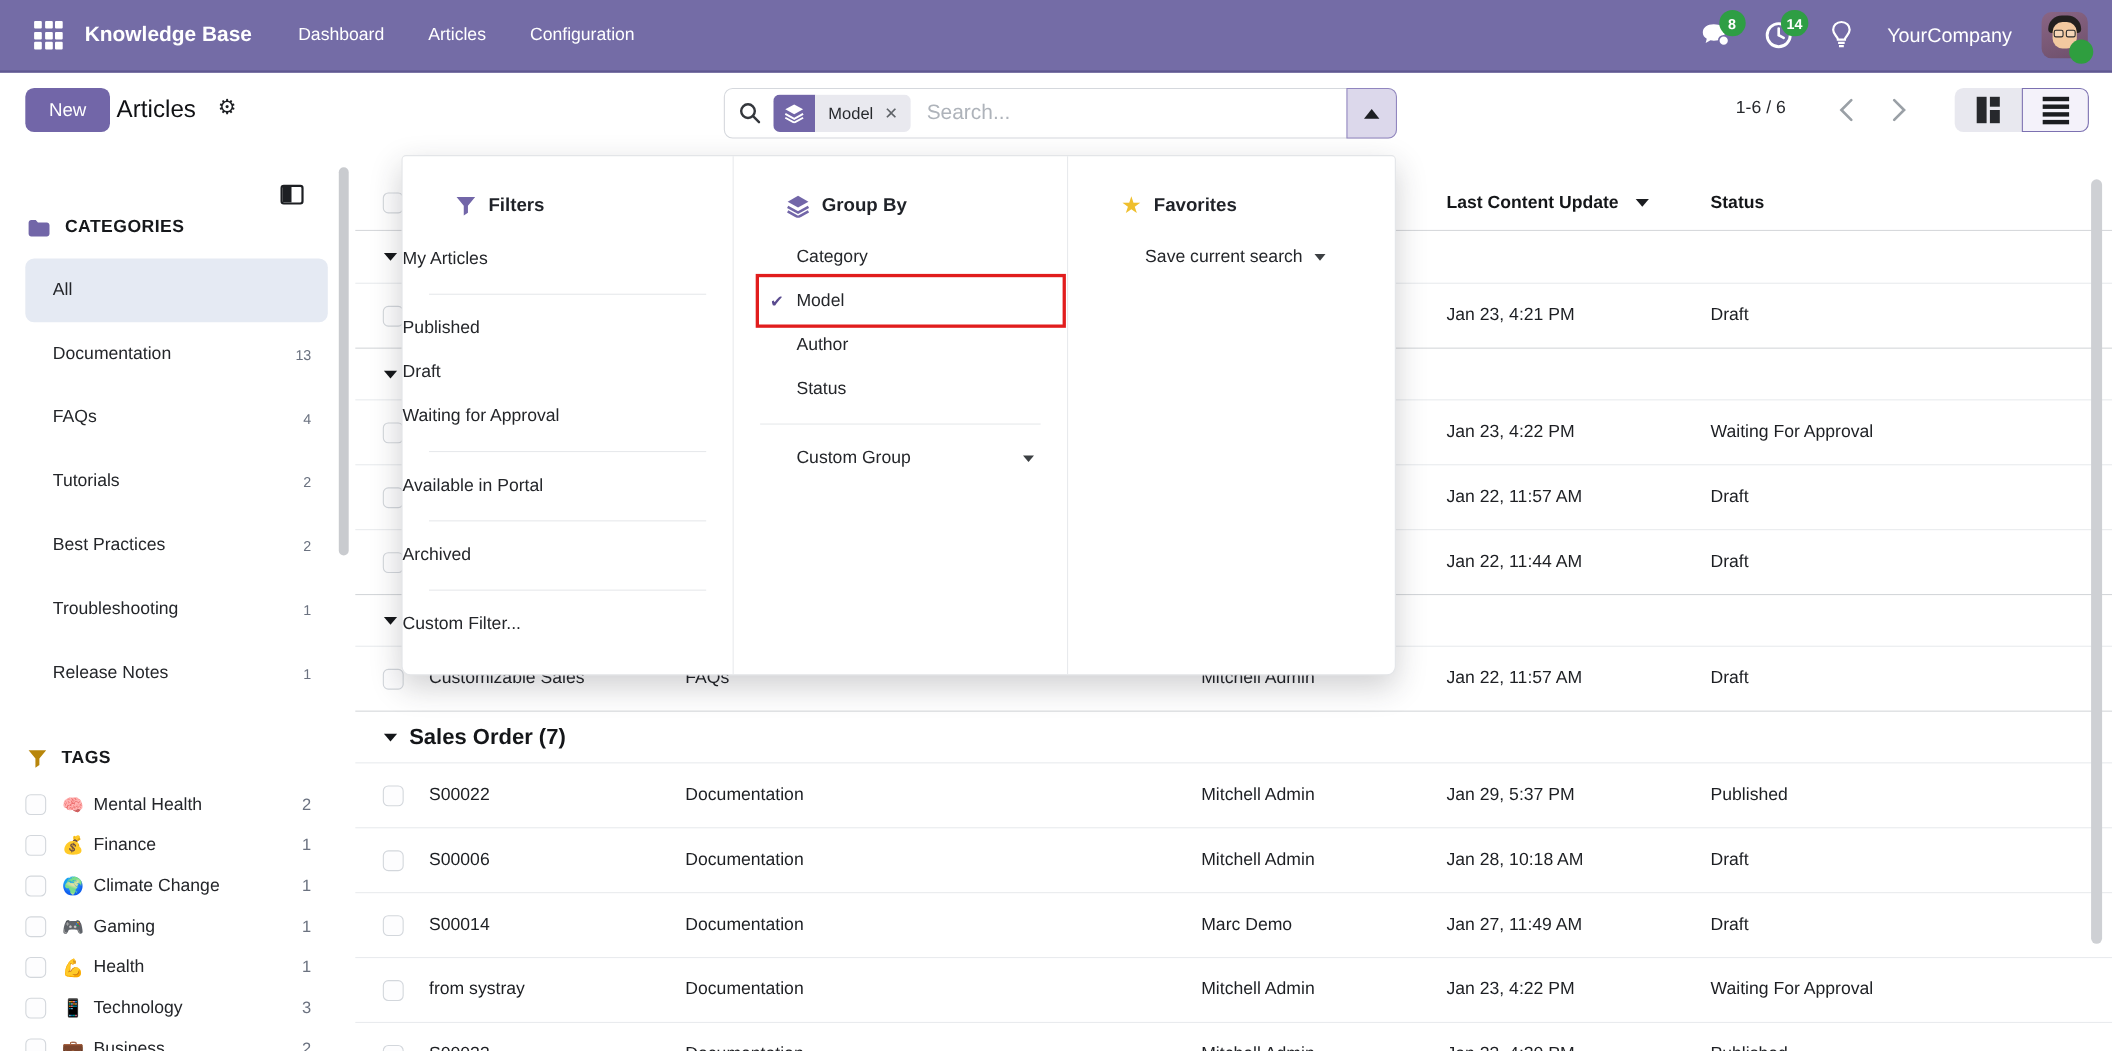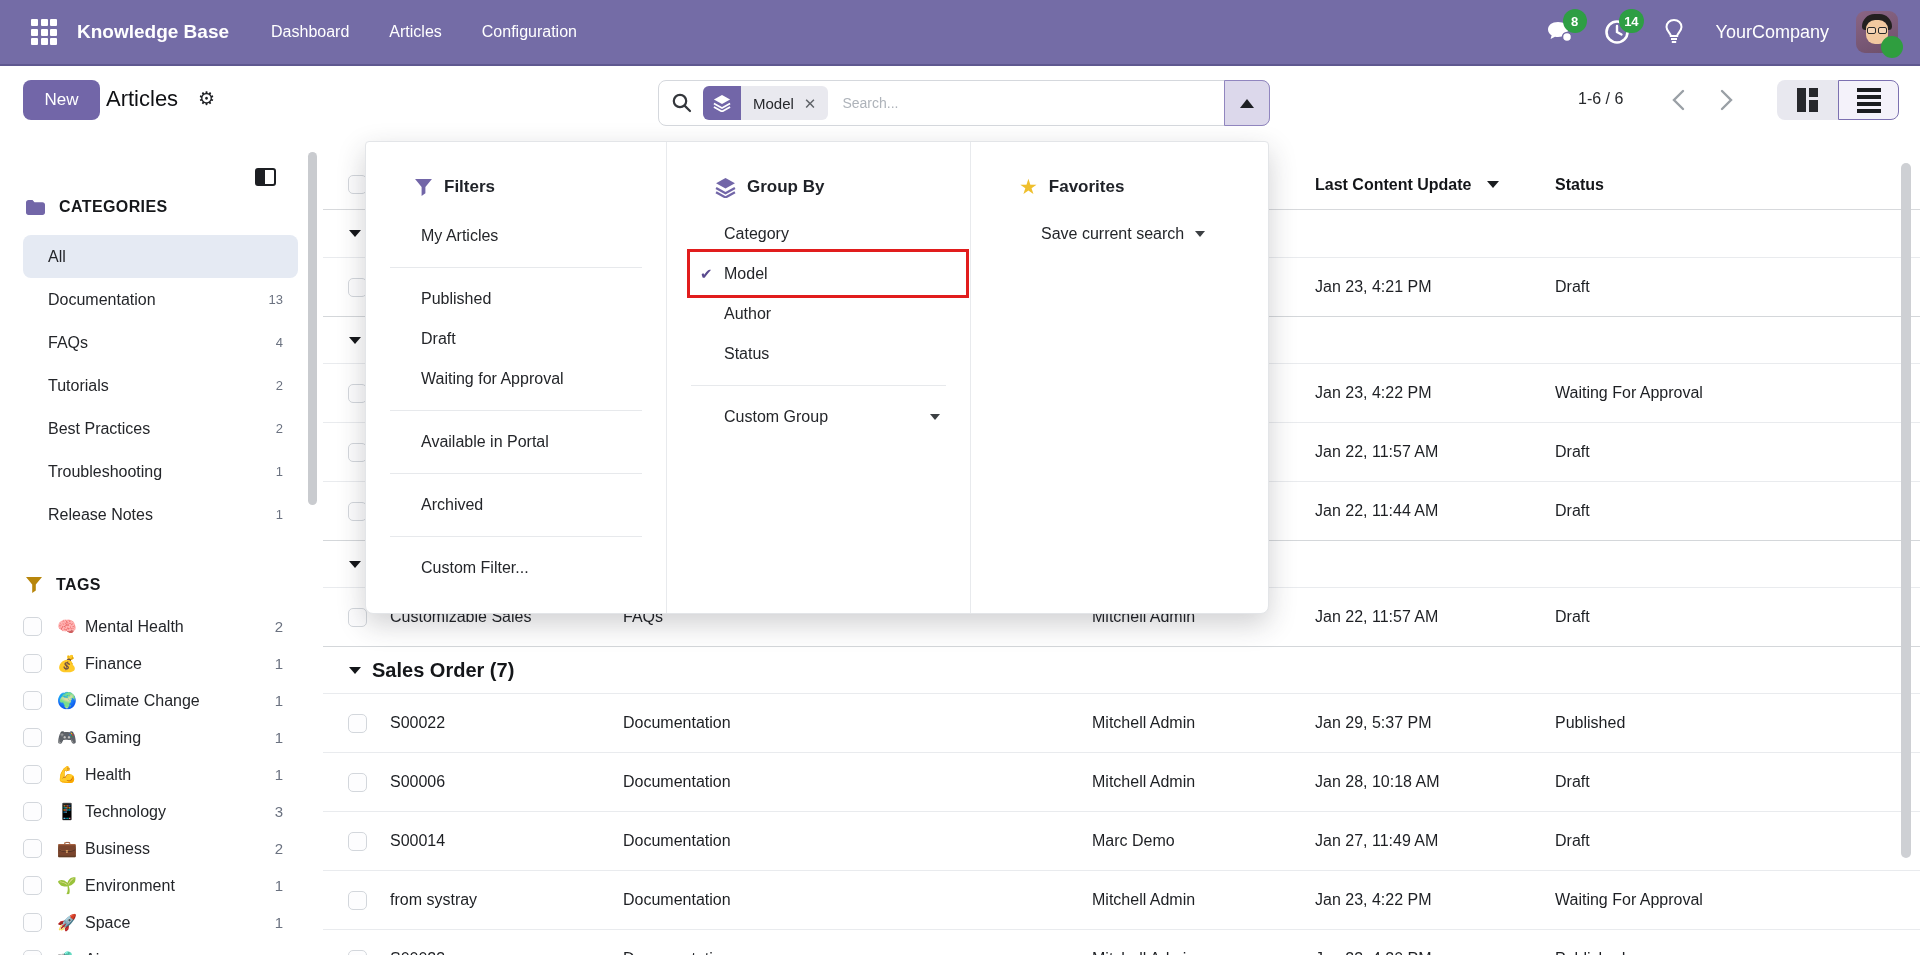--- a/index.html
+++ b/index.html
@@ -37,21 +37,21 @@
   .gear-icon { position:absolute; left:198px; top:23px; font-size:19px; color:#1d1f23; cursor:pointer;
     font-family:"DejaVu Sans",sans-serif; line-height:1; }
   .search-bar { position:absolute; left:658px; top:14px; width:612px; height:46px; border:1px solid #d5d8dd;
     border-radius:8px; background:#fff; display:flex; align-items:center; }
   .search-mag { margin-left:12px; flex:0 0 auto; cursor:pointer; }
   .facet { display:flex; align-items:stretch; height:34px; margin-left:10px; border-radius:6px; overflow:hidden; flex:0 0 auto; }
   .facet-icon { width:38px; background:#7266A8; display:flex; align-items:center; justify-content:center; }
   .facet-body { background:#E9E9EF; display:flex; align-items:center; padding:0 12px; gap:10px; }
   .facet-label { font-size:15px; color:#26282c; }
   .facet-x { font-size:15px; color:#5f6368; cursor:pointer; line-height:1; }
-  .search-input { border:none; outline:none; font-size:14px; flex:1; margin-left:14px; color:#1d1f23; font-family:inherit; min-width:50px; }
+  .search-input { border:none; outline:none; font-size:19px; flex:1; margin-left:14px; color:#1d1f23; font-family:inherit; min-width:50px; }
   .search-input::placeholder { color:#aeb3ba; }
   .search-toggle { position:absolute; right:-1px; top:-1px; width:46px; height:46px; background:#DCD8EB;
     border:1px solid #9186BF; border-radius:0 8px 8px 0; cursor:pointer; display:flex; align-items:center; justify-content:center; }
   .tri-up { width:0; height:0; border-left:7px solid transparent; border-right:7px solid transparent; border-bottom:9px solid #1d1f23; }
   .pager { position:absolute; left:1578px; top:24px; font-size:16px; color:#26282c; }
   .pager-prev { position:absolute; left:1662px; top:18px; width:32px; height:32px; cursor:pointer; display:flex; align-items:center; justify-content:center; }
   .pager-next { position:absolute; left:1710px; top:18px; width:32px; height:32px; cursor:pointer; display:flex; align-items:center; justify-content:center; }
   .view-switcher { position:absolute; left:1777px; top:14px; display:flex; }
   .vs-btn { width:61px; height:40px; display:flex; align-items:center; justify-content:center; cursor:pointer; }
   .vs-kanban { background:#E8E8EF; border-radius:8px 0 0 8px; }
@@ -64,21 +64,21 @@
   .list-ic { display:flex; flex-direction:column; gap:3px; }
   .list-ic span { width:24px; height:4px; background:#1b1d20; }
 
   
   .sidebar { position:absolute; left:0; top:140px; width:320px; bottom:0; background:#fff; z-index:5; }
   .side-header { display:flex; align-items:center; margin:53px 0 0 25px; height:28px; gap:13px; }
   .side-header .h-label { font-size:16px; font-weight:bold; color:#16181b; letter-spacing:.4px; }
   .panel-toggle { position:absolute; right:44px; top:28px; width:21px; height:18px; border:2px solid #1d1f23; border-radius:3px; cursor:pointer; }
   .panel-toggle i { display:block; width:8px; height:100%; background:#1d1f23; }
   .cat-list { margin:14px 22px 0 23px; }
-  .srow { height:43px; display:flex; align-items:center; padding:0 15px 0 25px; font-size:16px; color:#24262a; cursor:pointer; border-radius:8px; }
+  .srow { height:58px; display:flex; align-items:center; padding:0 15px 0 25px; font-size:16px; color:#24262a; cursor:pointer; border-radius:8px; }
   .srow.active { background:#E5EAF3; }
   .srow-count { margin-left:auto; color:#6b7280; font-size:13px; }
   .tags-header { margin-top:35px; }
   .tag-list { margin-top:9px; }
   .tagrow { height:37px; display:flex; align-items:center; padding-left:23px; cursor:pointer; }
   .cb { width:19px; height:19px; border:1.5px solid #d3d7dc; border-radius:5px; background:#fdfdfe; flex:0 0 auto; }
   .temoji { margin-left:15px; font-size:16px; width:20px; font-family:"DejaVu Sans",sans-serif; }
   .tlabel { margin-left:8px; font-size:16px; color:#24262a; }
   .tcount { margin-left:auto; margin-right:37px; color:#6b7280; font-size:15px; }
   .side-scroll { position:absolute; left:308px; top:12px; width:9px; height:353px; background:#c9cbcf; border-radius:5px; cursor:pointer; }
@@ -103,21 +103,21 @@
 
   
   .search-dropdown { position:absolute; left:365px; top:141px; width:904px; height:473px; background:#fff;
     border:1px solid #e3e5e8; border-radius:4px 4px 8px 8px; box-shadow:0 10px 28px rgba(40,40,50,.22); z-index:25; display:flex; }
   .dcol { position:relative; }
   .dcol + .dcol { border-left:1px solid #e8eaed; }
   .dcol-filters { width:300px; } .dcol-groupby { width:304px; } .dcol-fav { flex:1; }
   .dhead { display:flex; align-items:center; margin-top:33px; height:24px; gap:11px; padding-left:48px;
     font-size:17px; font-weight:bold; color:#1f2228; }
   .ditem { height:40px; display:flex; align-items:center; font-size:16px; color:#24262a; cursor:pointer; }
-  .f-item { padding-left:55px; }
+  .f-item { }
   .f-first { margin-top:17px; }
   .ddivider { border-top:1px solid #e7e9ec; margin:11px 24px; }
   .g-list { margin-top:15px; }
   .g-item { padding-left:33px; }
   .g-check { width:24px; font-size:15px; color:#5A4B8F; font-family:"DejaVu Sans",sans-serif; }
   .g-custom { padding-left:57px; }
   .tri-down-sm { width:0; height:0; border-left:5px solid transparent; border-right:5px solid transparent; border-top:6px solid #3c4043; }
   .g-custom .tri-down-sm { margin-left:auto; margin-right:30px; }
   .red-box { position:absolute; left:20px; top:107px; width:282px; height:49px; border:3px solid #E11D1D; pointer-events:none; z-index:5; }
   .fav-star { color:#EFBF2D; font-size:21px; font-family:"DejaVu Sans",sans-serif; line-height:1; }

